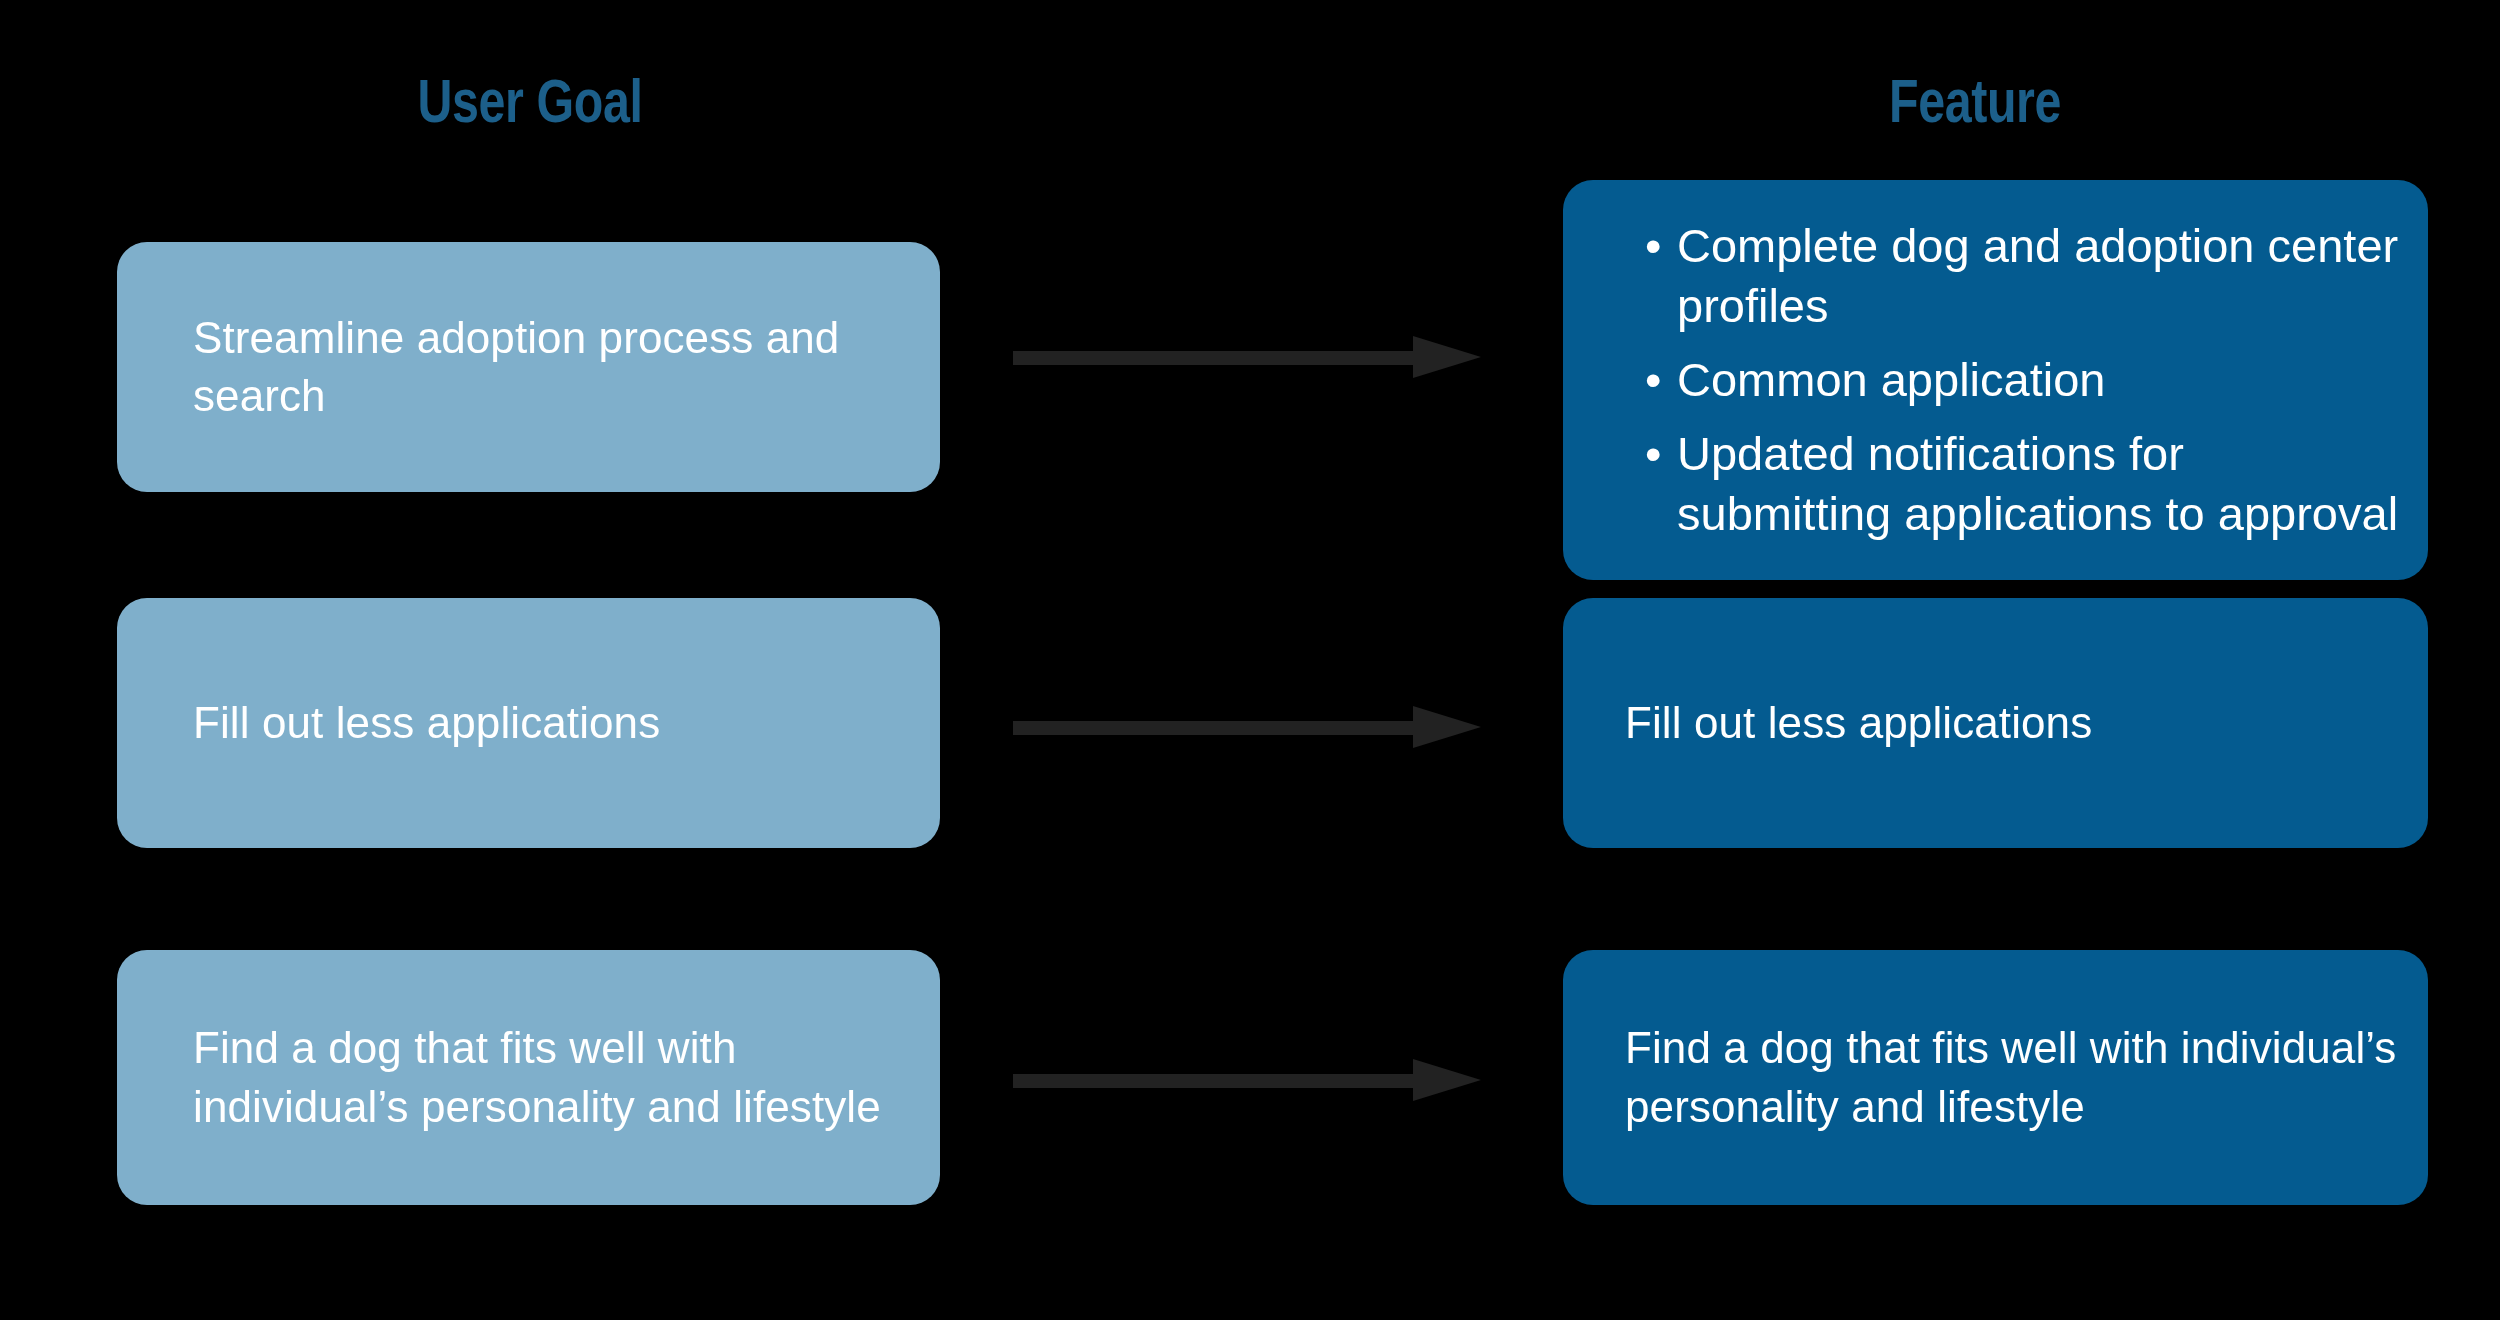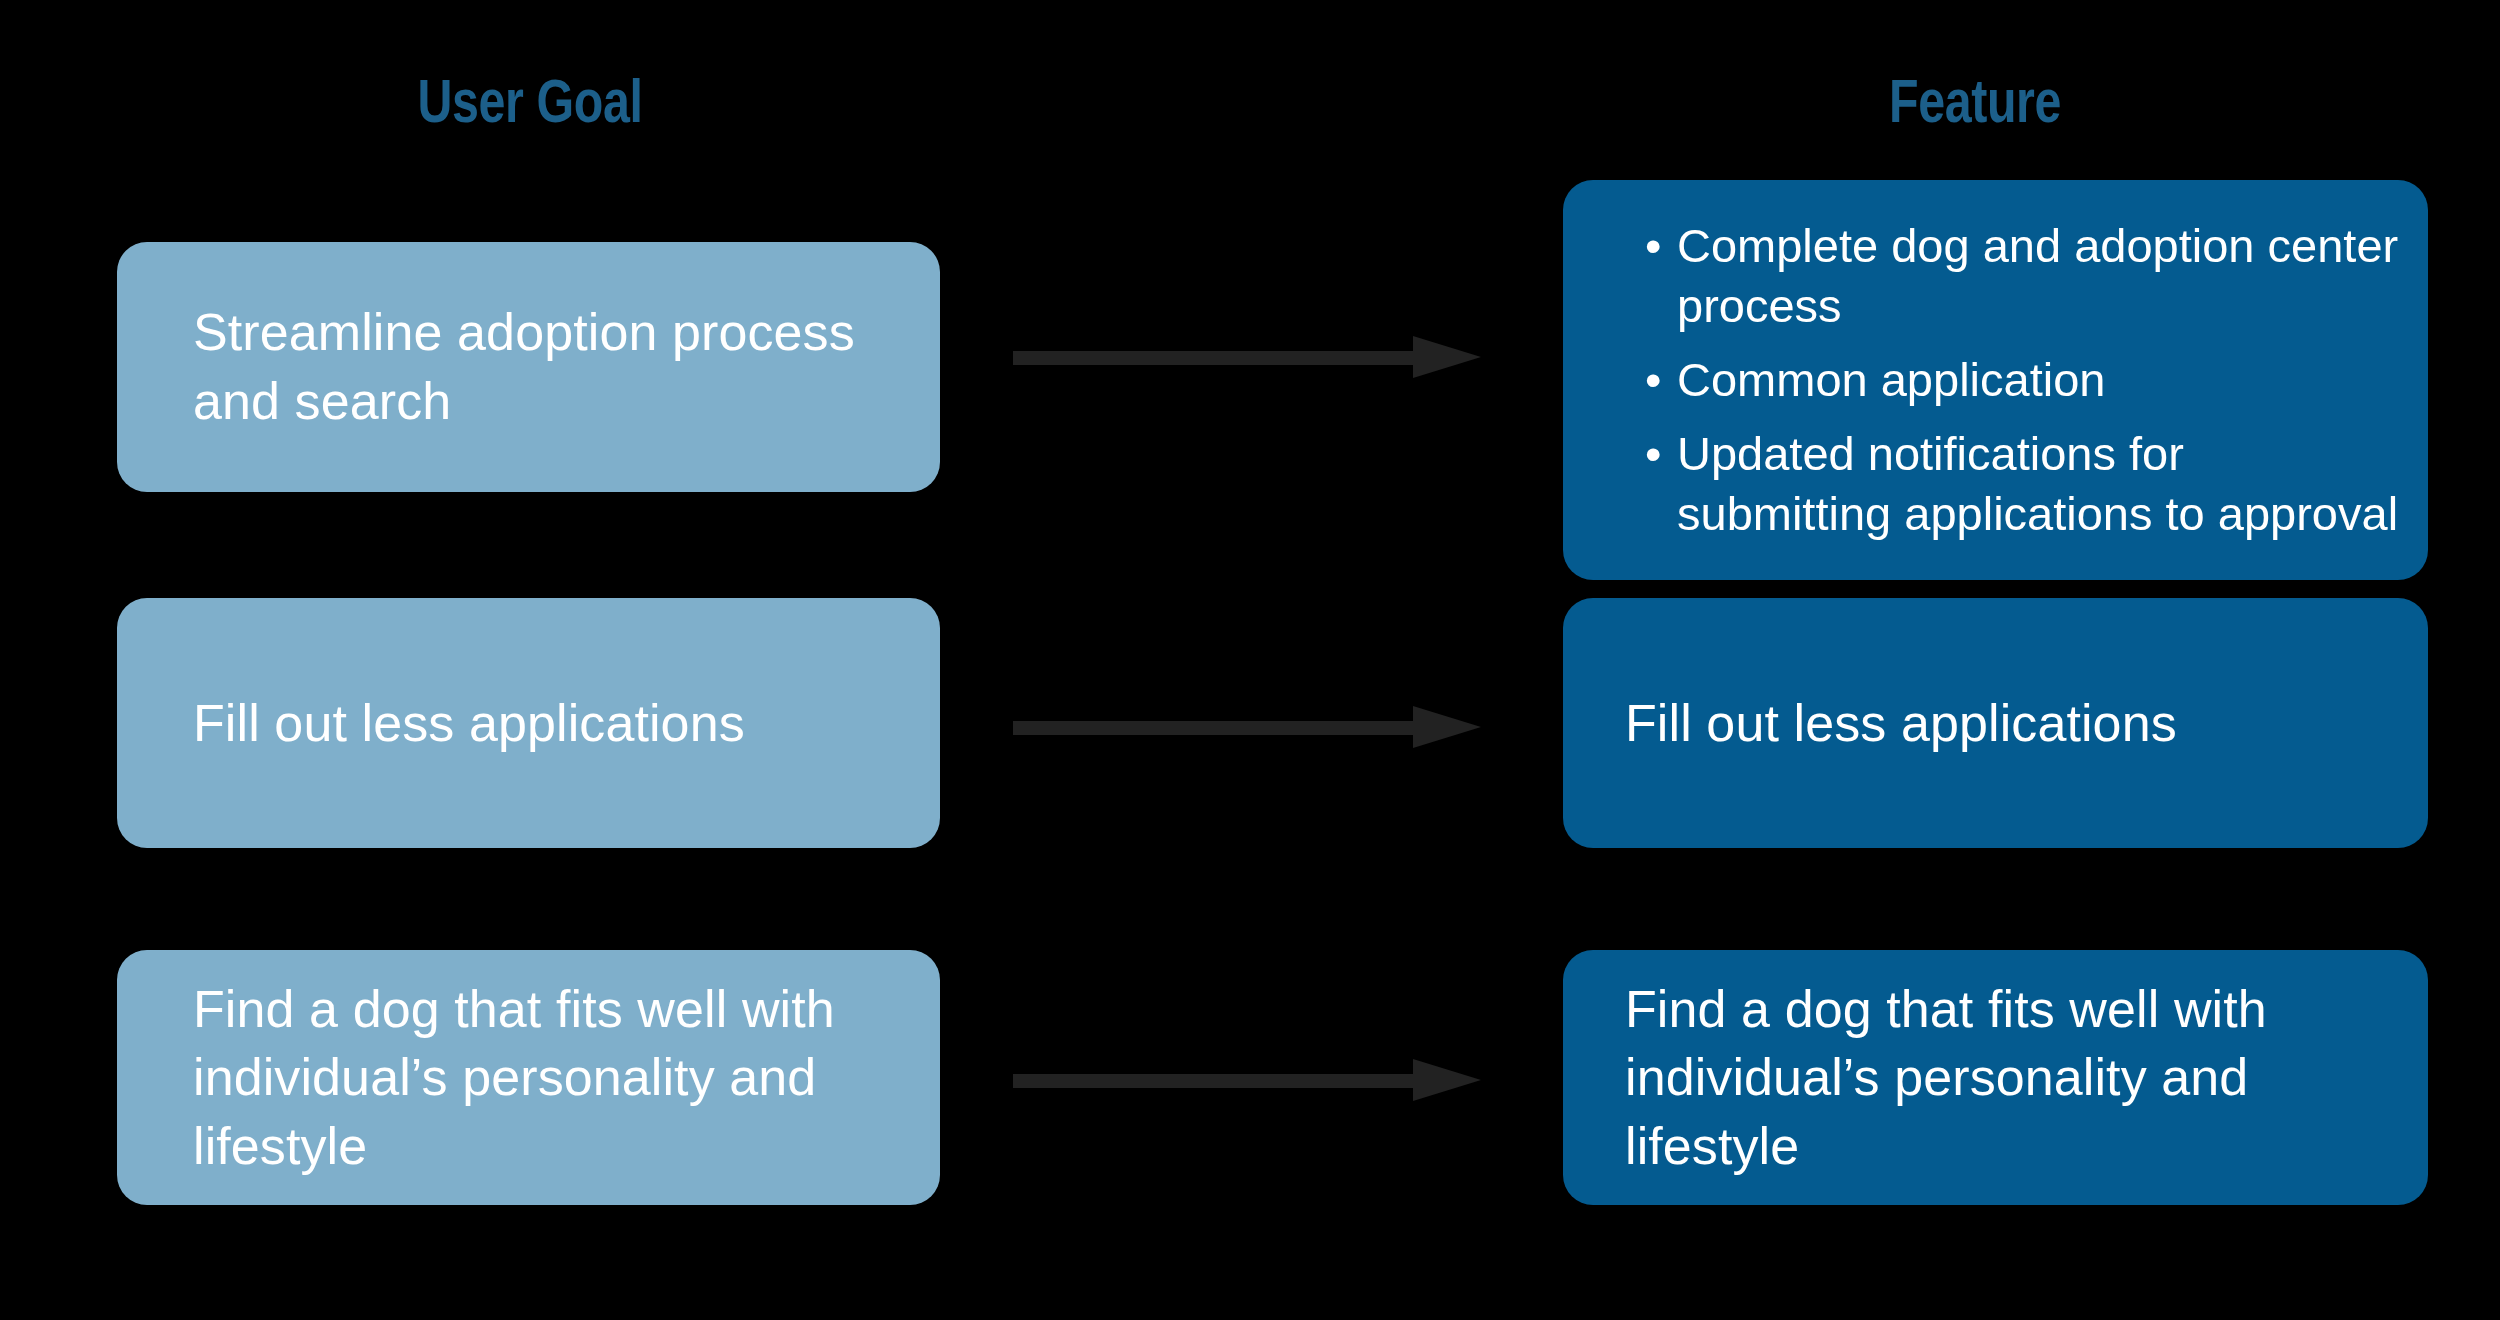--- a/index.html
+++ b/index.html
@@ -65,21 +65,21 @@
     padding: 0 0 0 76px;
   }
   .node-box.feature {
     background: #045B90;
     left: 1563px;
     width: 865px;
     padding: 0 30px 0 62px;
   }
 
   .node-text {
-    font-size: 52px;
+    font-size: 44px;
     line-height: 1.32;
     font-weight: 400;
     letter-spacing: 0.1px;
     white-space: pre-line;
   }
 
   
   #goal-box-1    { top: 242px;  height: 250px; }
   #goal-box-2    { top: 598px;  height: 250px; }
   #goal-box-3    { top: 950px;  height: 255px; }
@@ -141,21 +141,21 @@
     <svg width="472" height="70" viewBox="0 0 472 70" xmlns="http://www.w3.org/2000/svg">
       <rect x="0" y="29" width="420" height="14" fill="#222222"></rect>
       <polygon points="400,14 400,56 468,35" fill="#222222"></polygon>
     </svg>
   </div>
 
   <div class="node-box feature" id="feature-box-1">
     <ul class="bullet-list">
       <li>
         <span class="bullet-dot">•</span>
-        <span class="bullet-text">Complete dog and adoption center process</span>
+        <span class="bullet-text">Complete dog and adoption center profiles</span>
       </li>
       <li>
         <span class="bullet-dot">•</span>
         <span class="bullet-text">Common application</span>
       </li>
       <li>
         <span class="bullet-dot">•</span>
         <span class="bullet-text">Updated notifications for submitting applications to approval</span>
       </li>
     </ul>

